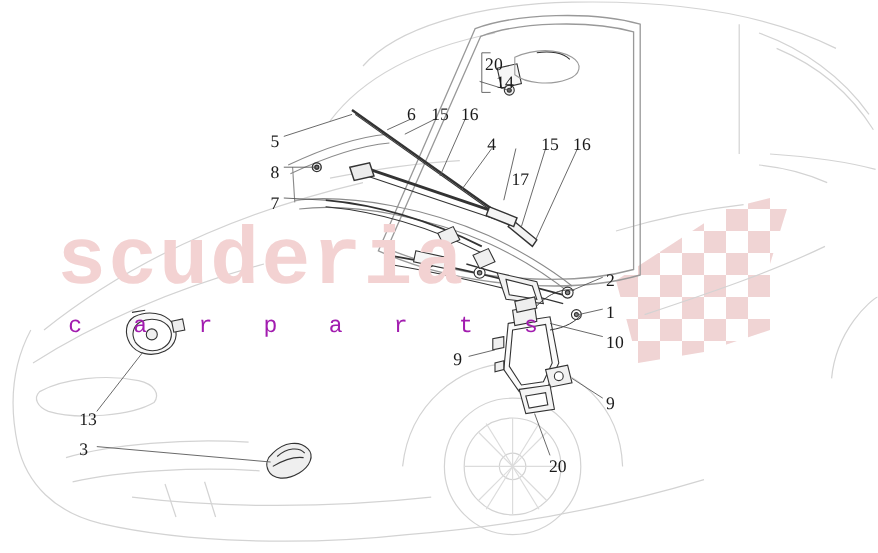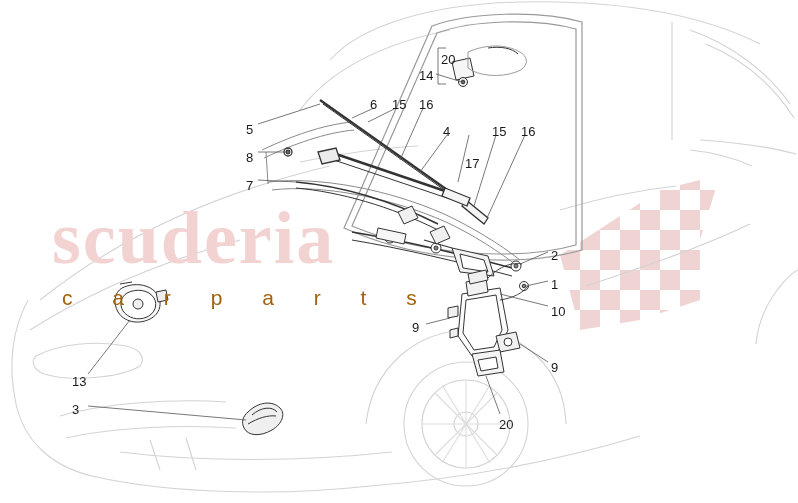--- a/index.html
+++ b/index.html
@@ -27,35 +27,35 @@
     pointer-events: none;
     user-select: none;
   }
   #wm-scuderia {
     left: 52px;
     top: 196px;
     font-size: 74px;
     font-weight: bold;
     letter-spacing: 2px;
     color: #f3d2d2;
-    font-family: Liberation Serif, serif;
+    font-family: Liberation Mono, monospace;
   }
   #wm-carparts {
     left: 62px;
     top: 286px;
     font-size: 21px;
     letter-spacing: 17px;
-    color: #a16207;
-    font-family: Liberation Sans, sans-serif;
+    color: #a21caf;
+    font-family: Liberation Mono, monospace;
   }
   .callout {
     position: absolute;
-    font-size: 13px;
+    font-size: 16px;
     color: #1a1a1a;
-    font-family: Liberation Sans, sans-serif;
+    font-family: Liberation Serif, serif;
     white-space: nowrap;
     line-height: 12px;
   }
 </style>
 </head>
 <body>
 
 <div id="root">
 
   <svg class="layer" viewBox="0 0 798 503">
@@ -294,21 +294,21 @@
 
       <path d="M500 414 L486 376"></path>
     </g>
   </svg>
 
   <div class="wm" id="wm-scuderia">scuderia</div>
   <div class="wm" id="wm-carparts">c a r   p a r t s</div>
 
   <div id="callouts">
       <div class="callout" style="left: 441px; top: 54px;">20</div>
-      <div class="callout" style="left: 419px; top: 70px;">14</div>
+      <div class="callout" style="left: 419px; top: 70px; padding-left: 32px;">14</div>
       <div class="callout" style="left: 370px; top: 99px;">6</div>
       <div class="callout" style="left: 392px; top: 99px;">15</div>
       <div class="callout" style="left: 419px; top: 99px;">16</div>
       <div class="callout" style="left: 246px; top: 124px;">5</div>
       <div class="callout" style="left: 443px; top: 126px;">4</div>
       <div class="callout" style="left: 465px; top: 126px; margin-top: 32px;">17</div>
       <div class="callout" style="left: 492px; top: 126px;">15</div>
       <div class="callout" style="left: 521px; top: 126px;">16</div>
       <div class="callout" style="left: 246px; top: 152px;">8</div>
       <div class="callout" style="left: 246px; top: 180px;">7</div>

